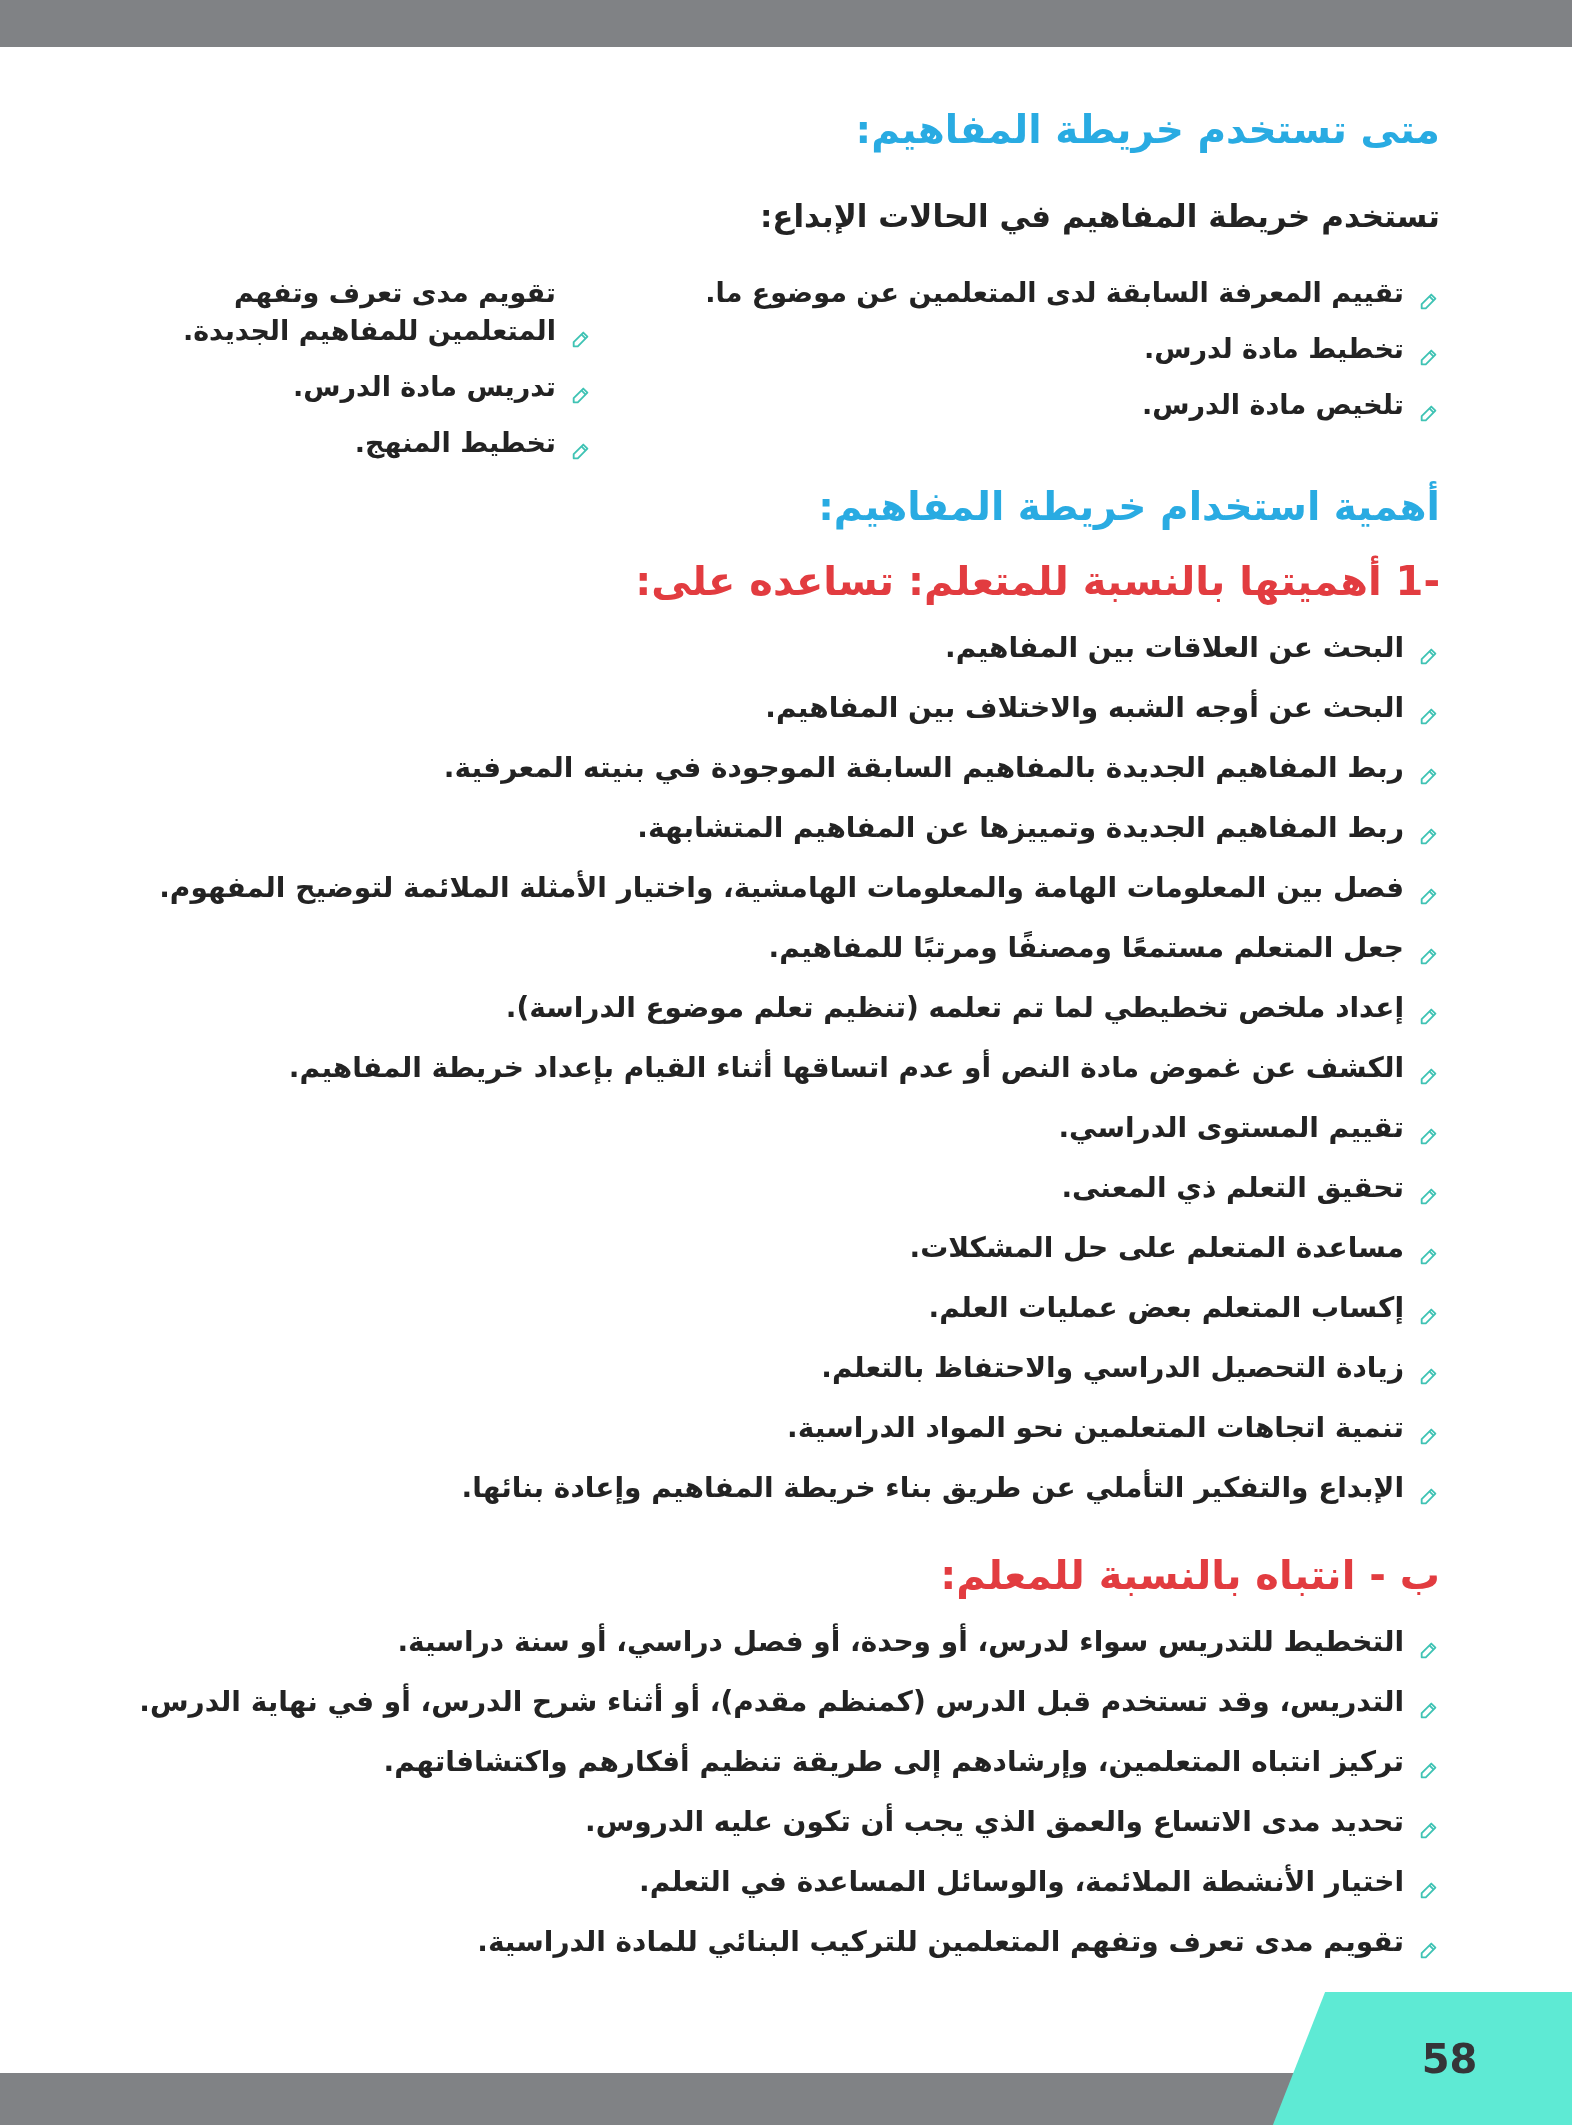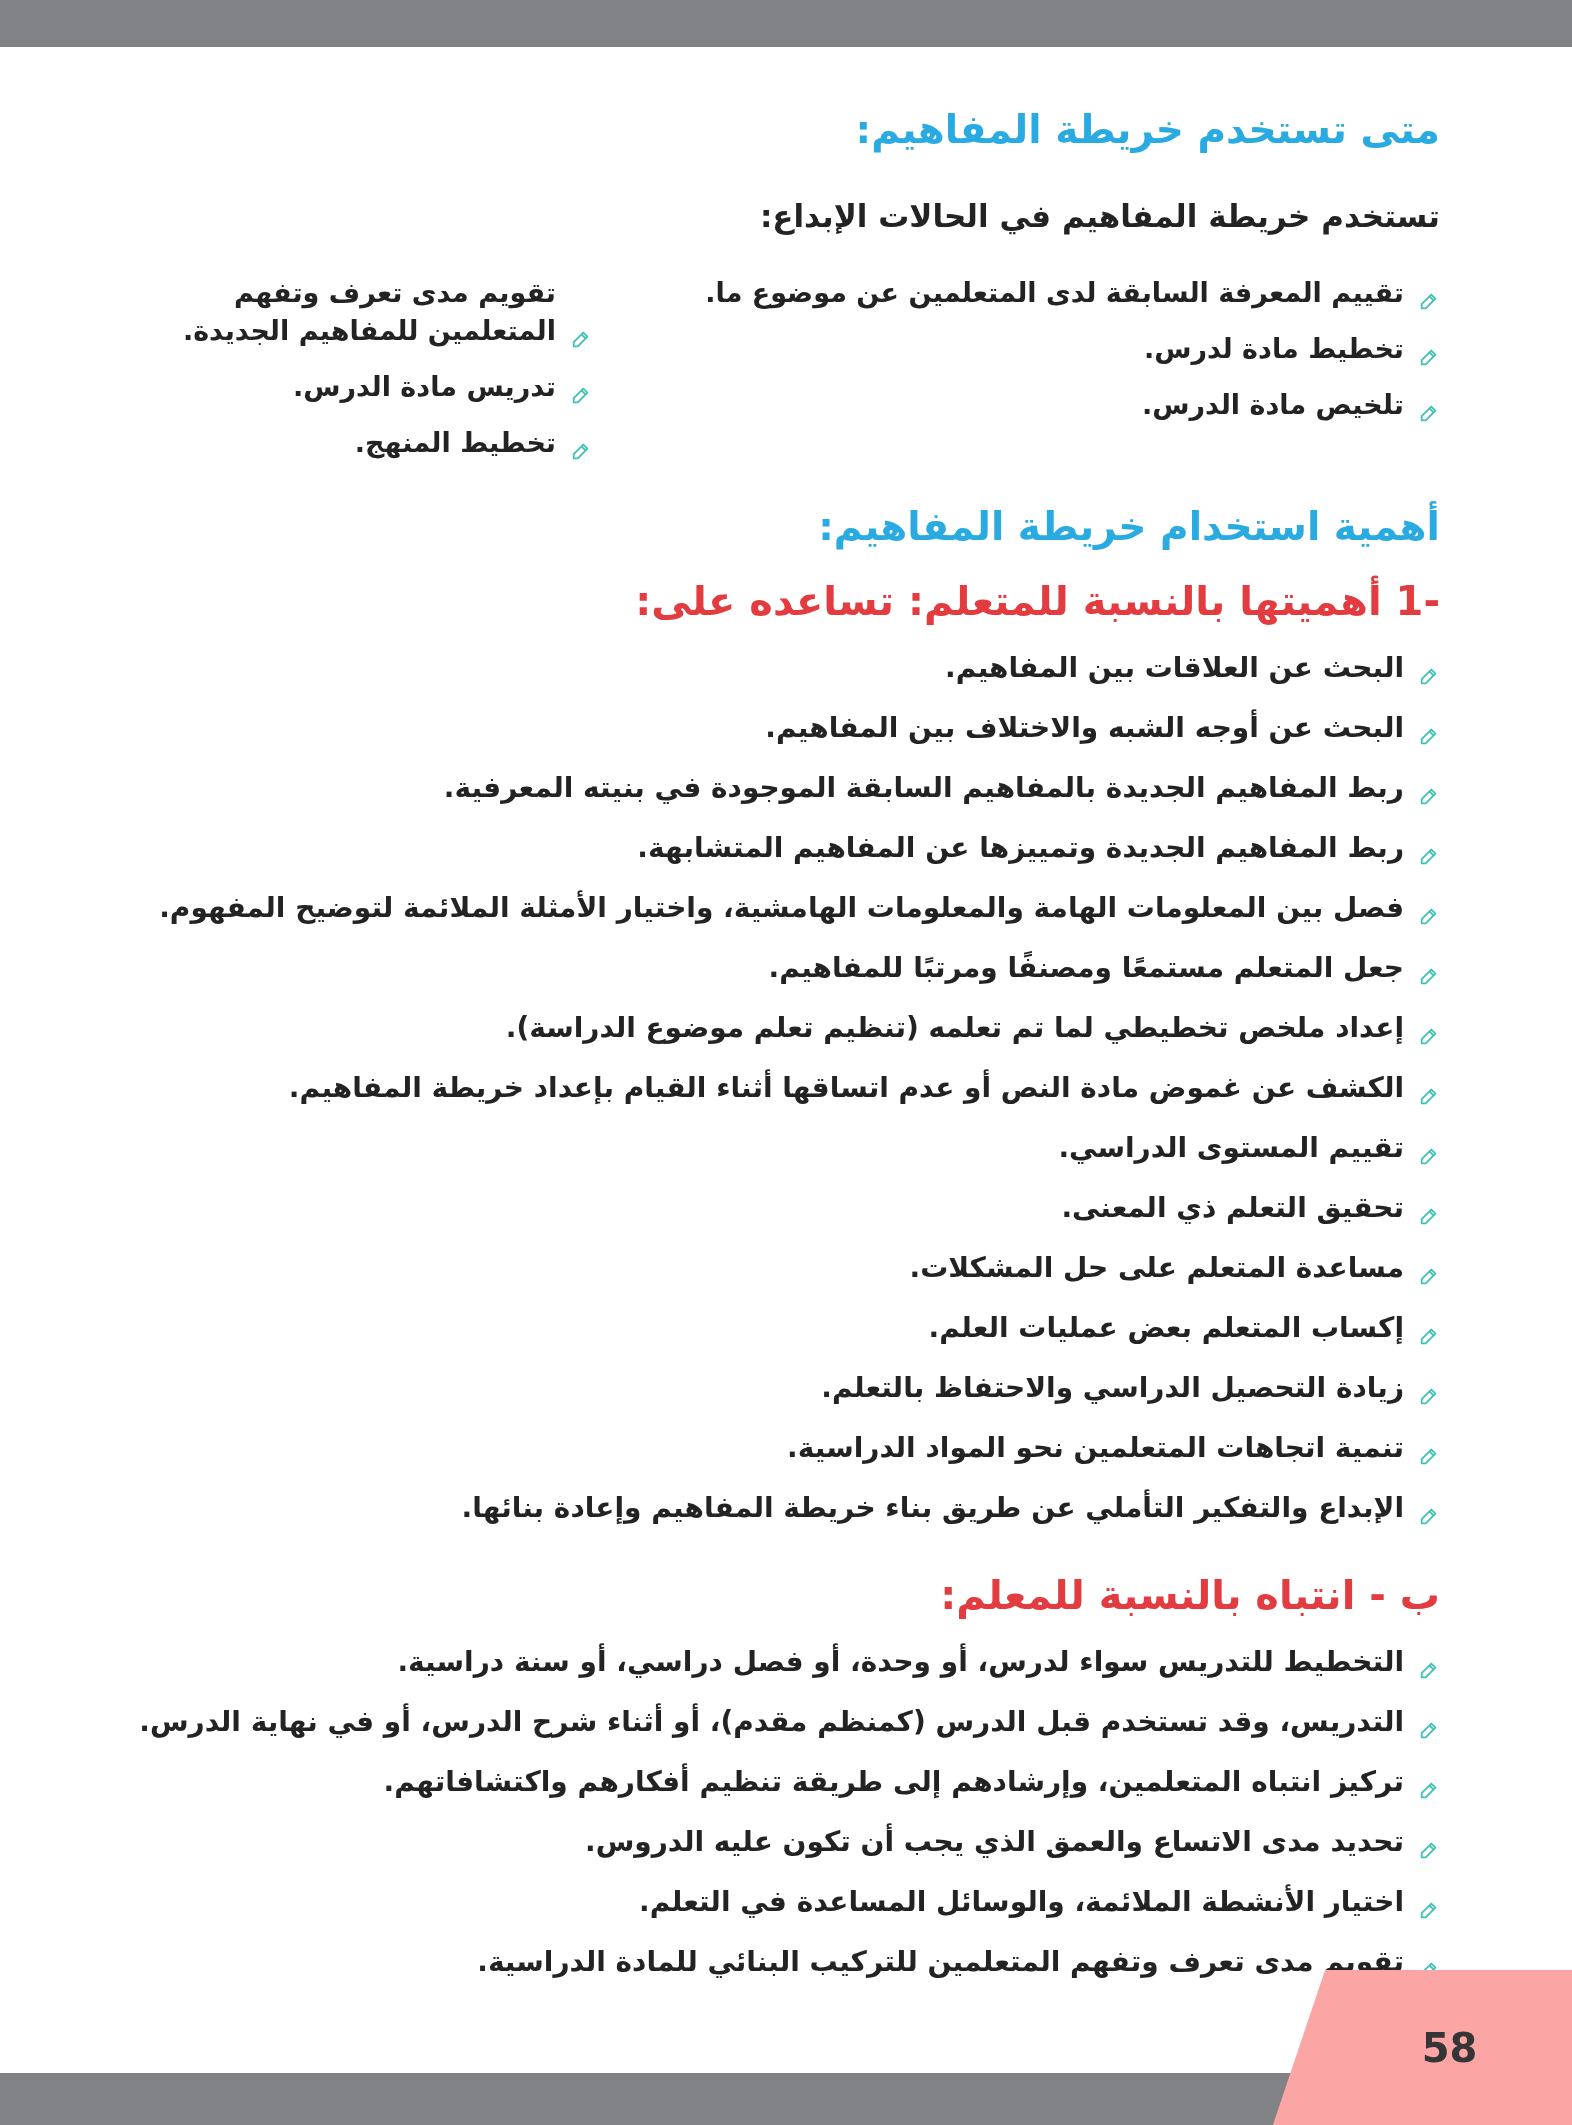--- a/index.html
+++ b/index.html
@@ -21,21 +21,21 @@
     top:47px;right:132px;left:120px;
     text-align:right;
   }
   .h-cyan{
     color:#29ABE2;
     font-size:39px;
     font-weight:bold;
     margin:58px 0 0 0;
     line-height:1.3;
   }
-  .h-cyan.second{margin-top:40px;}
+  .h-cyan.second{margin-top:20px;}
   .intro{
     color:#232323;
     font-size:31px;
     font-weight:bold;
     margin-top:40px;
     line-height:1.3;
   }
   .h-red{
     color:#E23C40;
     font-size:40px;
@@ -70,22 +70,22 @@
     display:inline-block;
   }
   .pencil svg{display:block;width:22px;height:22px;}
   .bottom-bar{
     position:absolute;bottom:0;left:0;right:0;height:52px;
     background:#808285;
     z-index:1;
   }
   .page-tab{
     position:absolute;bottom:0;right:0;
-    width:300px;height:155px;
-    background:#fca5a5;
+    width:300px;height:133px;
+    background:#5eead4;
     clip-path:polygon(17.7% 0, 100% 0, 100% 100%, 0.3% 100%);
     z-index:2;
     display:flex;
     align-items:center;
     justify-content:center;
     padding-left:0;
   }
   .page-num{
     font-size:40px;
     font-weight:bold;

